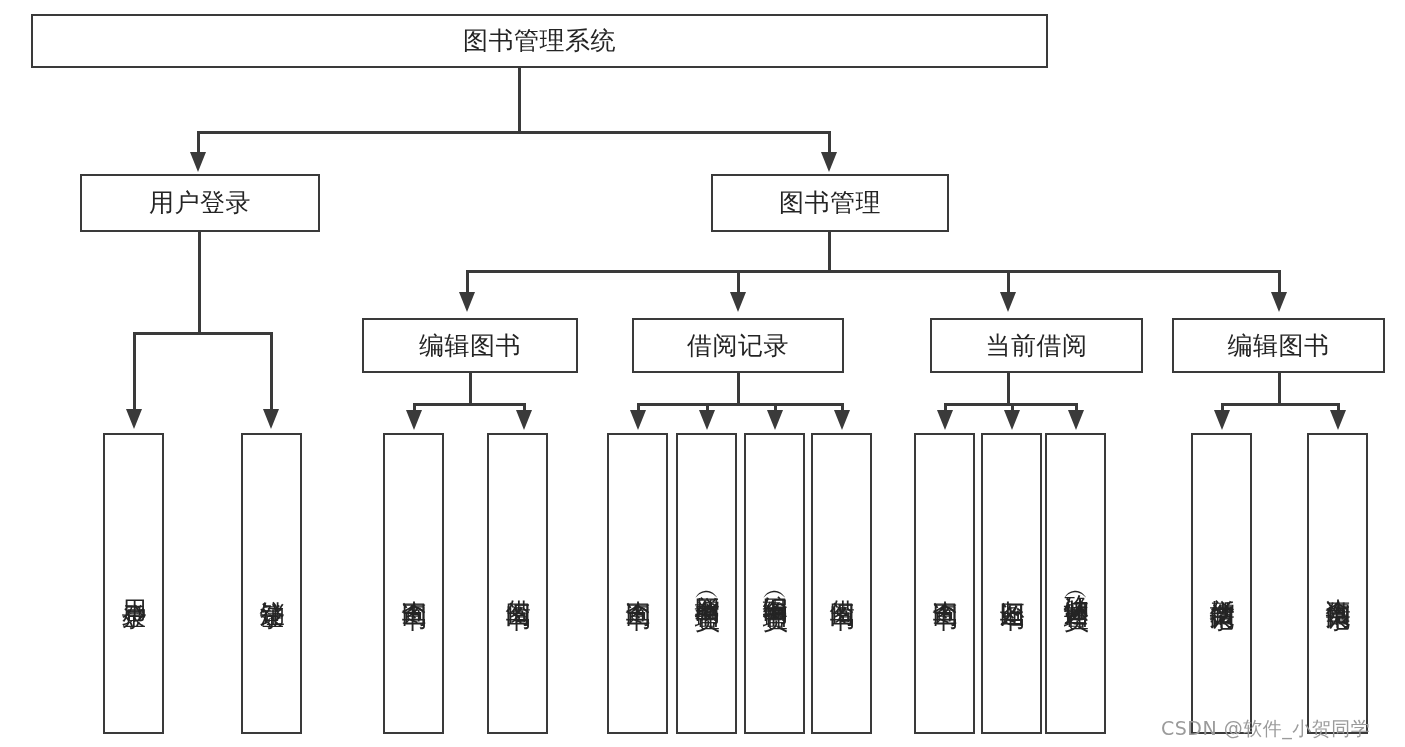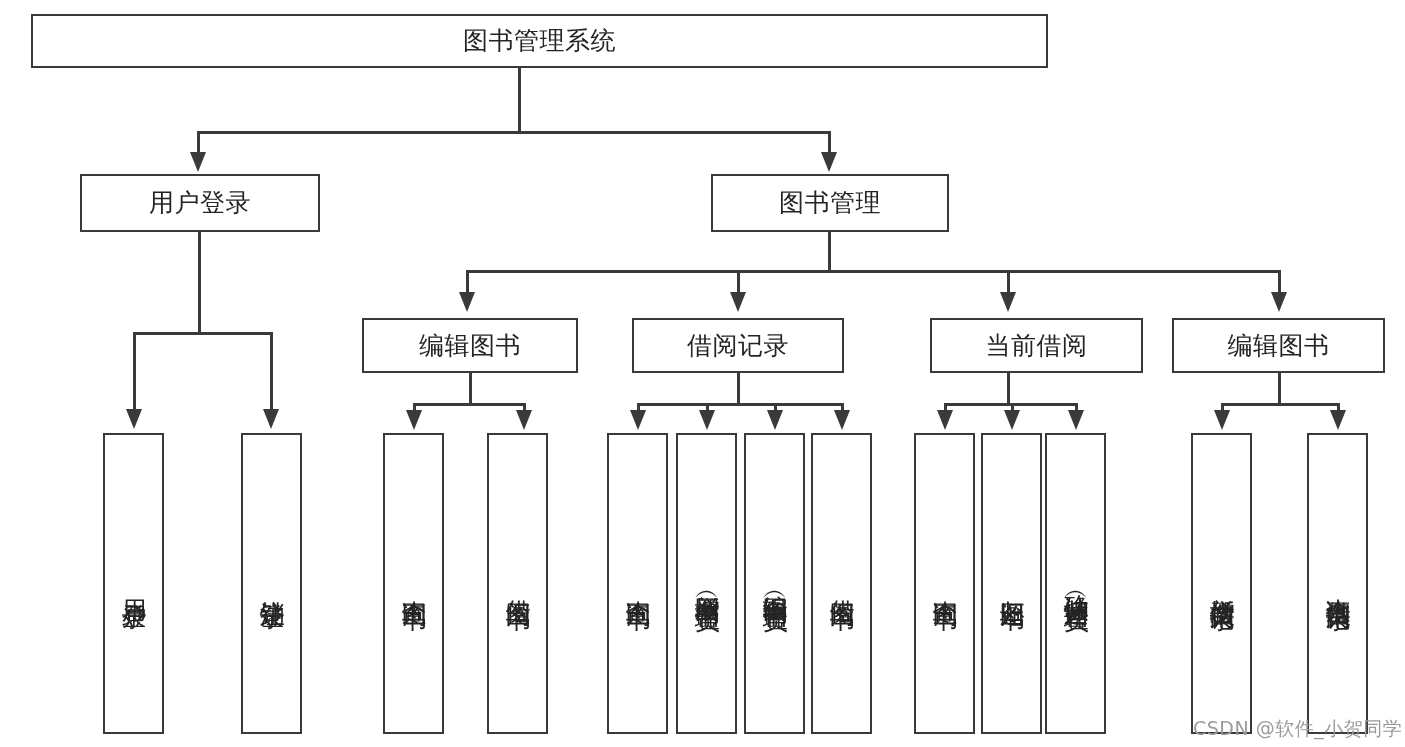--- a/index.html
+++ b/index.html
@@ -208,15 +208,15 @@
     <span class="label">确认归还（管理员）</span>
   </div>
 
   <div class="node vert" style="left:1191px; top:433px; width:61px; height:301px;">
     <span class="label">新增借阅记录</span>
   </div>
   <div class="node vert" style="left:1307px; top:433px; width:61px; height:301px;">
     <span class="label">查询借阅记录</span>
   </div>
 
-  <div id="watermark" style="left:1193px; top:716px;">CSDN @软件_小贺同学</div>
+  <div id="watermark" style="left:1161px; top:716px;">CSDN @软件_小贺同学</div>
 
 </div>
 
 </body></html>

